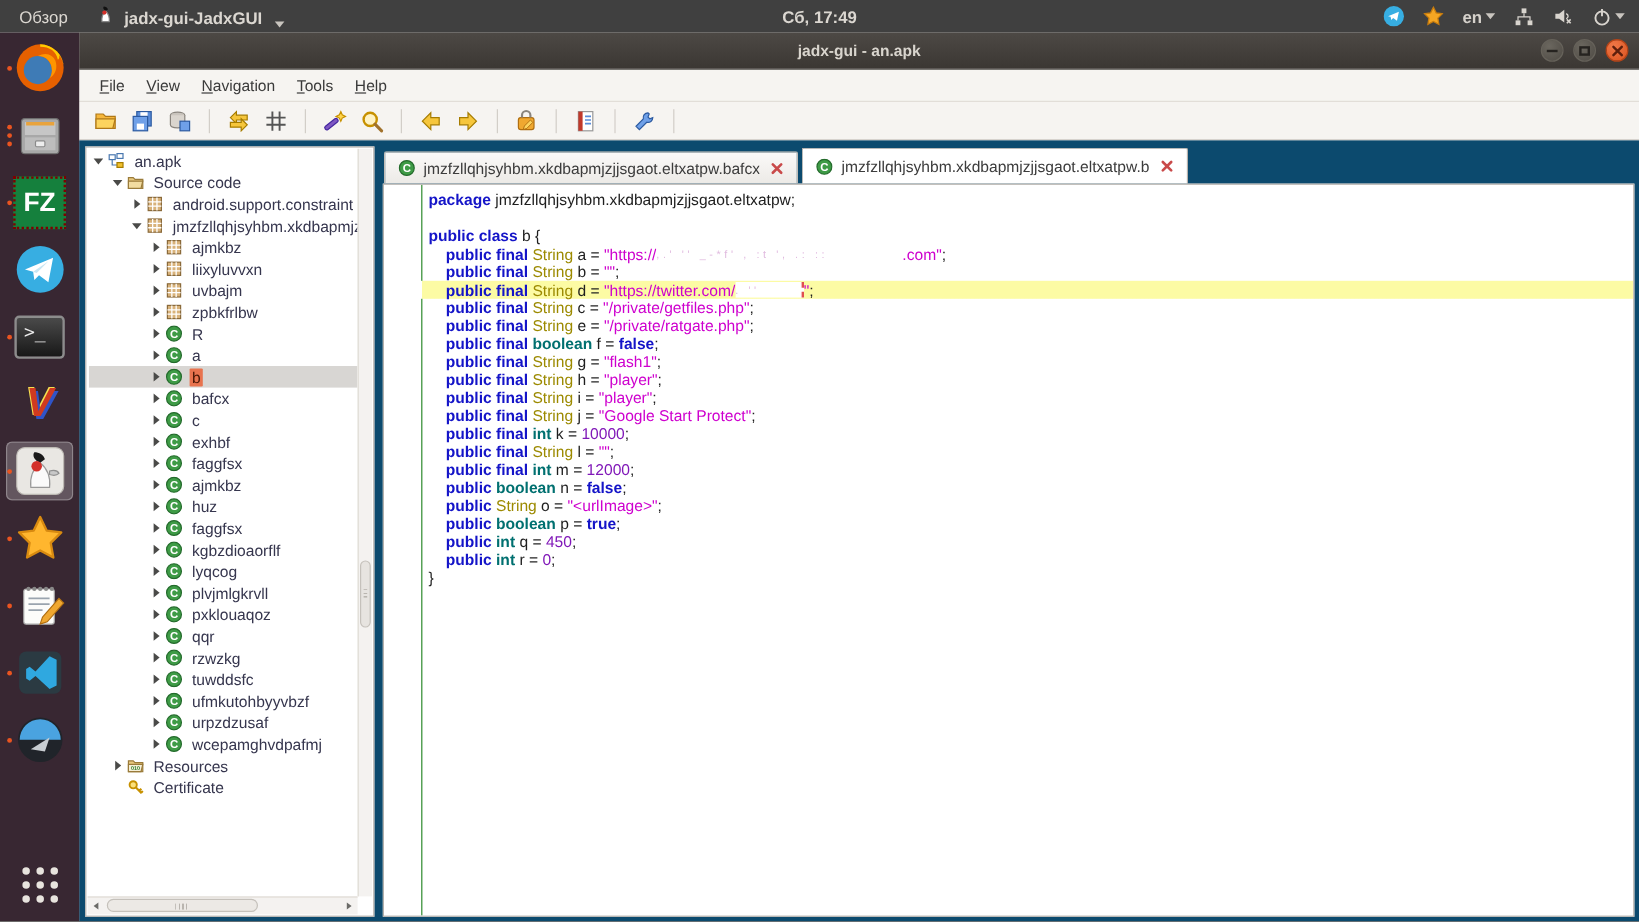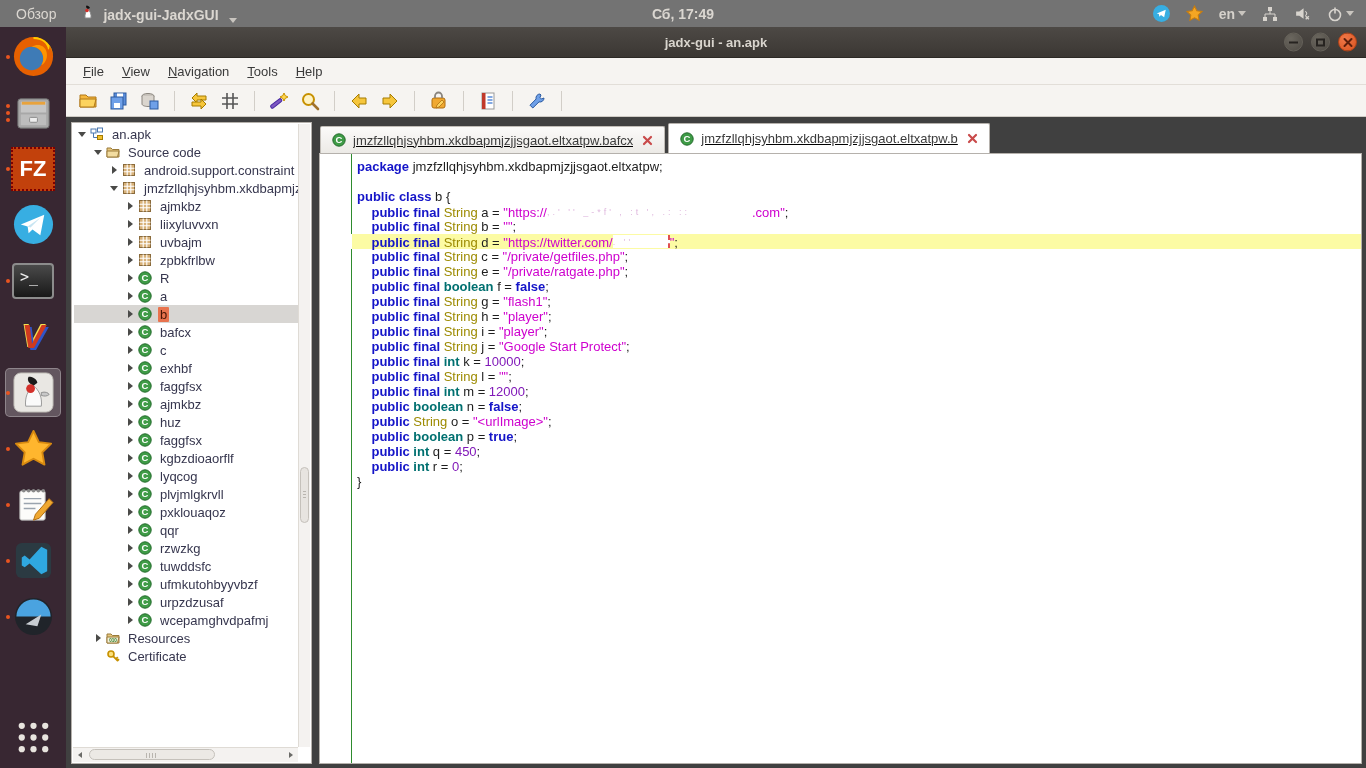--- a/index.html
+++ b/index.html
@@ -1,20 +1,20 @@
 <!DOCTYPE html>
 <html><head>
 <meta charset="utf-8">
 <style>
   html,body{margin:0;padding:0;background:#222;}
   #screen{position:relative;width:1366px;height:768px;overflow:hidden;background:#EDEBE7;
           font-family:"Liberation Sans",sans-serif;-webkit-font-smoothing:antialiased;}
 
   
-  .top-bar{position:absolute;top:0;left:0;right:0;height:27px;background:#737373;color:#DBD7D1;
+  .top-bar{position:absolute;top:0;left:0;right:0;height:27px;background:#404040;color:#DBD7D1;
            display:flex;align-items:center;font-size:14px;z-index:30;}
   .tb-left{display:flex;align-items:center;gap:24px;padding-left:16px;}
   .activities{cursor:default;}
   .appmenu{display:flex;align-items:flex-end;gap:7px;font-weight:bold;}
   .caret{width:0;height:0;border-left:4px solid transparent;border-right:4px solid transparent;
          border-top:5px solid #C9C5BF;display:inline-block;margin-left:3px;}
   .tb-center{position:absolute;left:50%;transform:translateX(-50%);font-weight:bold;}
   .tb-right{margin-left:auto;display:flex;align-items:center;gap:16px;padding-right:12px;}
   .tb-right .sicon{display:flex;align-items:center;}
   .lang{display:flex;align-items:center;font-weight:bold;color:#D5D1CB;}
@@ -22,21 +22,21 @@
   
   .launcher{position:absolute;top:27px;left:0;width:66px;bottom:0;background:#382732;
             display:flex;flex-direction:column;align-items:center;padding-top:5px;gap:7px;z-index:20;}
   .litem{position:relative;width:56px;height:49px;display:flex;align-items:center;justify-content:center;
          border-radius:5px;flex:none;}
   .litem.active{background:rgba(255,255,255,.22);box-shadow:inset 0 0 0 1px rgba(255,255,255,.28);}
   .litem .dots{position:absolute;left:1px;top:50%;transform:translateY(-50%);display:flex;flex-direction:column;gap:3px;}
   .litem .dot{width:4px;height:4px;border-radius:50%;background:#E95420;}
   .licn{display:flex;align-items:center;justify-content:center;}
   .licn svg{width:43px;height:43px;}
-  .glyph-fz{width:40px;height:40px;background:#c2410c;border:2px dotted #7E0000;color:#fff;font-weight:bold;
+  .glyph-fz{width:40px;height:40px;background:#15803d;border:2px dotted #7E0000;color:#fff;font-weight:bold;
             font-size:22px;display:flex;align-items:center;justify-content:center;}
   .glyph-term{width:42px;height:36px;background:linear-gradient(#4A4A4A,#181818);border:2px solid #8C8C8C;
               border-radius:4px;color:#EDEDED;font-family:"DejaVu Sans Mono",monospace;font-size:15px;
               display:flex;align-items:flex-start;padding:3px 0 0 6px;box-sizing:border-box;}
   .glyph-vius{font-size:34px;font-weight:bold;font-style:italic;color:#D03A20;
               text-shadow:2px 2px 0 #2F54C8, -1px -1px 0 #F5E050;}
   .litem-showapps{margin-top:auto;margin-bottom:6px;}
 
   
   .window{position:absolute;left:66px;top:27px;right:0;bottom:0;display:flex;flex-direction:column;z-index:10;}
@@ -54,21 +54,21 @@
            font-size:13px;color:#3A3A3A;border-bottom:1px solid #E2DED8;}
   .mitem{padding:3px 9px;}
   .mitem u{text-decoration:underline;}
 
   .toolbar{height:31px;flex:none;background:#F6F4F1;display:flex;align-items:center;padding-left:10px;gap:7px;
            border-bottom:1px solid #CFCBC5;}
   .ticon{width:24px;height:24px;display:flex;align-items:center;justify-content:center;border-radius:3px;}
   .ticon svg{width:20px;height:20px;}
   .tsep{width:1px;height:20px;background:#D2CEC8;margin:0 5px;}
 
-  .content{flex:1;display:flex;padding:5px 4px 4px 5px;gap:7px;background:#404040;min-height:0;text-decoration:underline;}
+  .content{flex:1;display:flex;padding:5px 4px 4px 5px;gap:7px;background:#0c4a6e;min-height:0;}
 
   
   .treepanel{width:239px;flex:none;background:#fff;border:1px solid #B5B1AC;position:relative;overflow:hidden;}
   .tree{position:absolute;left:2px;top:2px;right:13px;bottom:16px;overflow:hidden;}
   .trow{height:18px;display:flex;align-items:center;font-size:13px;color:#36364E;white-space:nowrap;}
   .trow .arr{width:12px;flex:none;display:flex;align-items:center;justify-content:center;}
   .arr-closed{width:0;height:0;border-left:5px solid #4A4A48;border-top:4px solid transparent;border-bottom:4px solid transparent;}
   .arr-open{width:0;height:0;border-top:5px solid #4A4A48;border-left:4px solid transparent;border-right:4px solid transparent;}
   .trow .ticn{width:15px;height:14px;flex:none;margin:0 5px 0 2px;display:flex;align-items:center;}
   .trow .ticn svg{width:14px;height:14px;}

